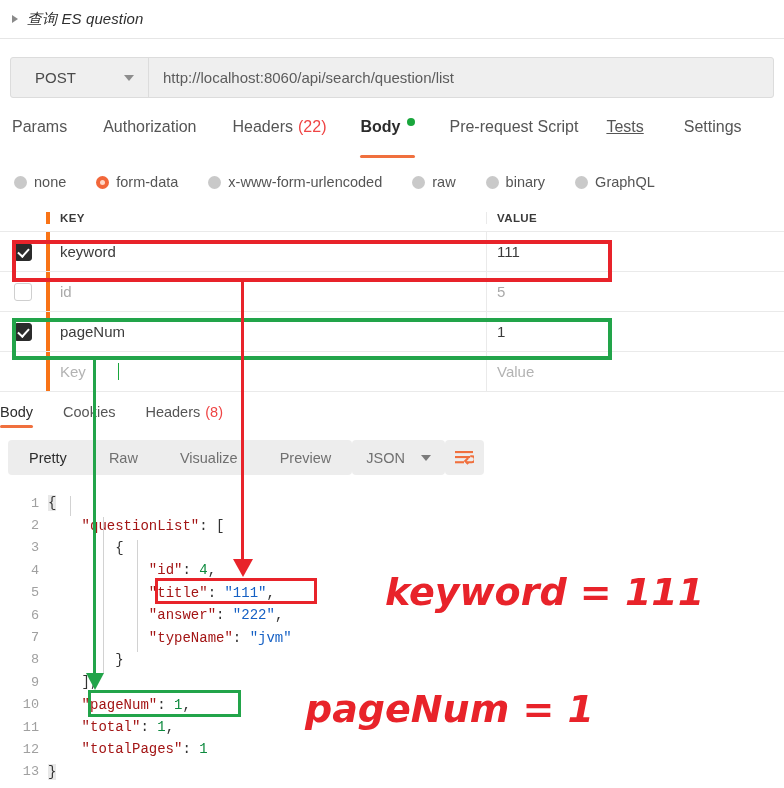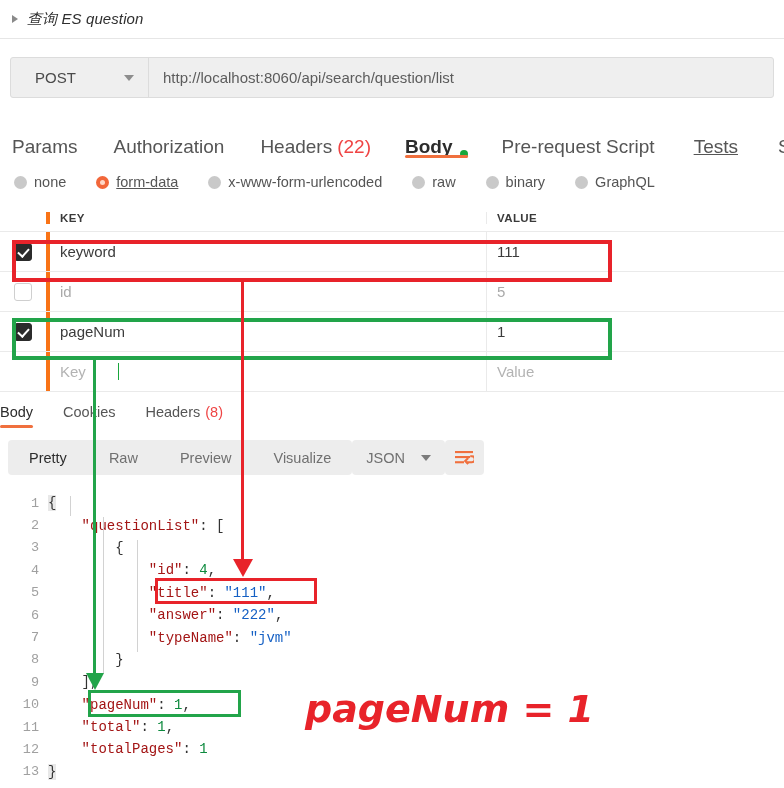--- a/index.html
+++ b/index.html
@@ -61,23 +61,23 @@
     padding-left: 14px;
     font-size: 15px; color: #5c5c5c;
   }
 
   
   .reqtabs {
     position: absolute; left: 0; top: 118px; width: 784px; height: 40px;
     display: flex; align-items: center;
   }
   .rtab {
-    font-size: 19px; color: #555;
+    font-size: 16px; color: #555;
     position: relative; height: 40px;
-    display: flex; align-items: flex-end;
+    display: flex; align-items: flex-start;
     white-space: nowrap;
   }
   .rtab.active { color: #2c2c2c; font-weight: bold; }
   .rtab .under {
     position: absolute; left: 0; right: 0; bottom: 0;
     height: 3px; background: #f0703e; border-radius: 2px;
   }
   .hcount { color: #ef4444; margin-left: 5px; }
   .greendot {
     width: 8px; height: 8px; border-radius: 50%;
@@ -257,34 +257,34 @@
         <span class="hcount">(22)</span>
       </div>
       <div class="rtab active" style="margin-left: 34px;">
         <span>Body</span>
         <span class="greendot"></span>
         <div class="under"></div>
       </div>
       <div class="rtab" style="margin-left: 34px;">
         <span>Pre-request Script</span>
       </div>
-      <div class="rtab" style="margin-left: 39px; text-decoration: underline;">
+      <div class="rtab" style="margin-left: 28px; text-decoration: underline;">
         <span>Tests</span>
       </div>
       <div class="rtab" style="margin-left: 40px;">
         <span>Settings</span>
       </div>
     </div>
 
   <div class="bodytypes" id="bodytypes">
       <div class="btopt" style="margin-left: 14px;">
         <span class="radio"></span>
         <span>none</span>
       </div>
-      <div class="btopt" style="margin-left: 30px; text-decoration: underline;">
+      <div class="btopt" style="margin-left: 30px;">
         <span class="radio sel"></span>
         <span>form-data</span>
       </div>
       <div class="btopt" style="margin-left: 30px;">
         <span class="radio"></span>
         <span>x-www-form-urlencoded</span>
       </div>
       <div class="btopt" style="margin-left: 30px;">
         <span class="radio"></span>
         <span>raw</span>
@@ -368,24 +368,24 @@
 
   <div class="restoolbar">
     <div class="segmented" id="viewsegs">
         <div class="seg active">
           <span>Pretty</span>
         </div>
         <div class="seg">
           <span>Raw</span>
         </div>
         <div class="seg">
+          <span>Visualize</span>
+        </div>
+        <div class="seg">
           <span>Preview</span>
-        </div>
-        <div class="seg">
-          <span>Visualize</span>
         </div>
       </div>
     <div class="fmtsel">
       <span>JSON</span>
       <span class="caret"></span>
     </div>
     <div class="fmtbtn">
       <svg width="20" height="15" viewBox="0 0 20 15">
         <rect x="1" y="1" width="18" height="2.1" fill="#f0703e"></rect>
         <rect x="1" y="6" width="15" height="2.1" fill="#f0703e"></rect>
@@ -463,15 +463,16 @@
   <div class="box red-thin" style="left:155px; top:578px; width:162px; height:26px;"></div>
 
   <div class="box green-thin" style="left:88px; top:690px; width:153px; height:27px;"></div>
 
   <div class="arrow-line" style="left:241px; top:281px; width:3px; height:280px; background:#e8232a;"></div>
   <div class="arrow-head" style="left:233px; top:559px; border-left:10px solid transparent; border-right:10px solid transparent; border-top:18px solid #e8232a;"></div>
 
   <div class="arrow-line" style="left:93px; top:359px; width:3px; height:316px; background:#22a44a;"></div>
   <div class="arrow-head" style="left:86px; top:673px; border-left:9px solid transparent; border-right:9px solid transparent; border-top:17px solid #22a44a;"></div>
 
+  <div class="anno" style="left:385px; top:570px; font-size:38px;">keyword = 111</div>
   <div class="anno" style="left:305px; top:687px; font-size:38px;">pageNum = 1</div>
 
 </div>
 
 </body></html>

